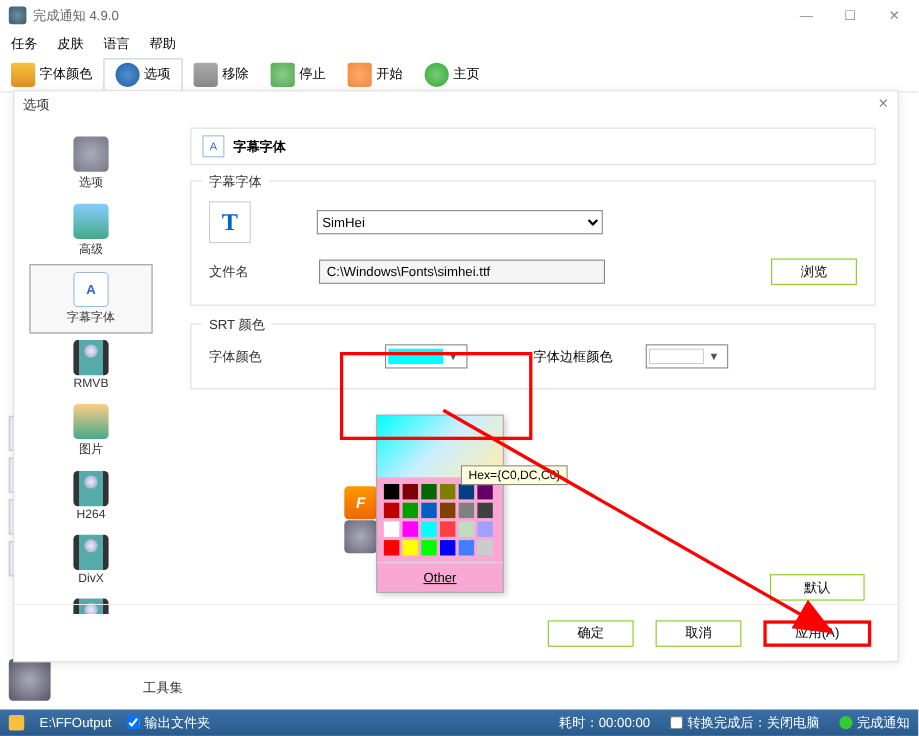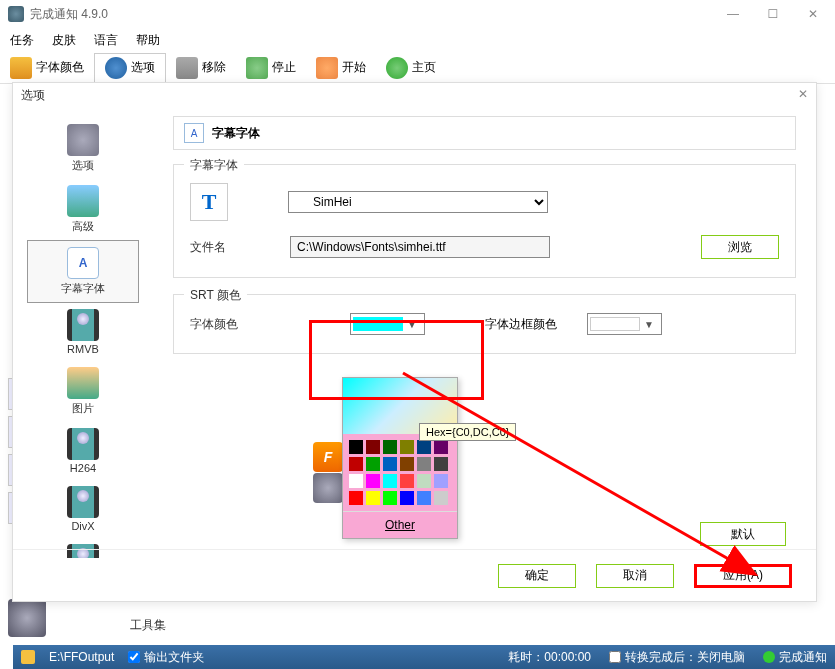--- a/index.html
+++ b/index.html
@@ -52,21 +52,21 @@
 .content { flex: 1; padding: 8px 20px; position: relative; }
 .section-header { border: 1px solid #ddd; padding: 6px 10px; display: flex; align-items: center; gap: 8px; margin-bottom: 14px; }
 .section-header .hicon { width: 20px; height: 20px; background:#fff; border:1px solid #9bd; display:flex;align-items:center;justify-content:center;color:#36c;font-size:10px; }
 .fieldset { border: 1px solid #ddd; padding: 18px 16px; margin-bottom: 16px; position: relative; }
 .fieldset .legend { position: absolute; top: -8px; left: 10px; background: #fff; padding: 0 6px; color: #333; }
 .row { display: flex; align-items: center; margin-bottom: 14px; }
 .row:last-child { margin-bottom: 0; }
 .rlabel { width: 100px; color: #333; }
 .ricon { width: 38px; height: 38px; border:1px solid #ccc; display:flex;align-items:center;justify-content:center;margin-right:60px; }
 .ricon span { color:#06c; font-size:22px; font-weight:bold; font-family:serif; }
-select.combo { width: 260px; height: 22px; border: 1px solid #888; background:#fff; padding: 0 20px; }
+select.combo { width: 260px; height: 22px; border: 1px solid #888; background:#fff; padding: 0 0; }
 input.textfield { width: 260px; height: 22px; border: 1px solid #888; padding: 0 6px; background: #f5f5f5; }
 .btn { height: 24px; padding: 0 26px; border: 1px solid #84cc16; background: #fff; cursor: pointer; display:inline-flex;align-items:center;justify-content:center; }
 
 
 .color-row { display: flex; align-items: center; gap: 60px; }
 .color-swatch-btn { width: 75px; height: 22px; border: 1px solid #888; display:flex; align-items:center; padding:2px; cursor:pointer; position:relative; }
 .swatch { width: 50px; height: 14px; }
 .swatch.cyan { background:#00ffff; }
 .swatch.white { background:#fff; border:1px solid #ccc; }
 .dd-arrow { margin-left: 4px; color:#555; font-size:10px; }
@@ -93,21 +93,21 @@
 .dialog-footer { position:absolute; bottom:0; left:0; right:0; height:52px; border-top:1px solid #eee; display:flex; justify-content:flex-end; align-items:center; gap:20px; padding:0 24px; }
 .red-box2 { border:3px solid red !important; }
 
 
 .bg-left-thumbs { position:absolute; left:8px; top:378px; width:44px; display:flex;flex-direction:column;gap:6px; }
 .bg-thumb { width:40px; height:32px; border:1px solid #ccc; background:#eef; }
 .bg-bottom-icon { position:absolute; left:8px; top:599px; width:38px; height:38px; background:radial-gradient(circle,#aab,#556); border-radius:4px; }
 .bg-toolset { position:absolute; left:130px; top:617px; color:#333; }
 
 
-.statusbar { position:absolute; bottom:0; left:0; right:0; height:24px; background:linear-gradient(#3a70a8,#2a5a8a); display:flex; align-items:center; padding:0 8px; color:#fff; gap:14px;margin-left:13px; }
+.statusbar { position:absolute; bottom:0; left:0; right:0; height:24px; background:linear-gradient(#3a70a8,#2a5a8a); display:flex; align-items:center; padding:0 8px; color:#fff; gap:14px; }
 .statusbar .sicon { width:14px; height:14px; background:#f5c040; border-radius:2px; }
 .statusbar label { display:flex; align-items:center; gap:4px; cursor:pointer; }
 .statusbar input[type=checkbox] { width:12px; height:12px; }
 .status-right { margin-left:auto; display:flex; gap:18px; align-items:center; }
 .status-green { width:12px; height:12px; background:#3c3; border-radius:50%; }
 </style>
 </head>
 <body>
 
 <div class="titlebar">

